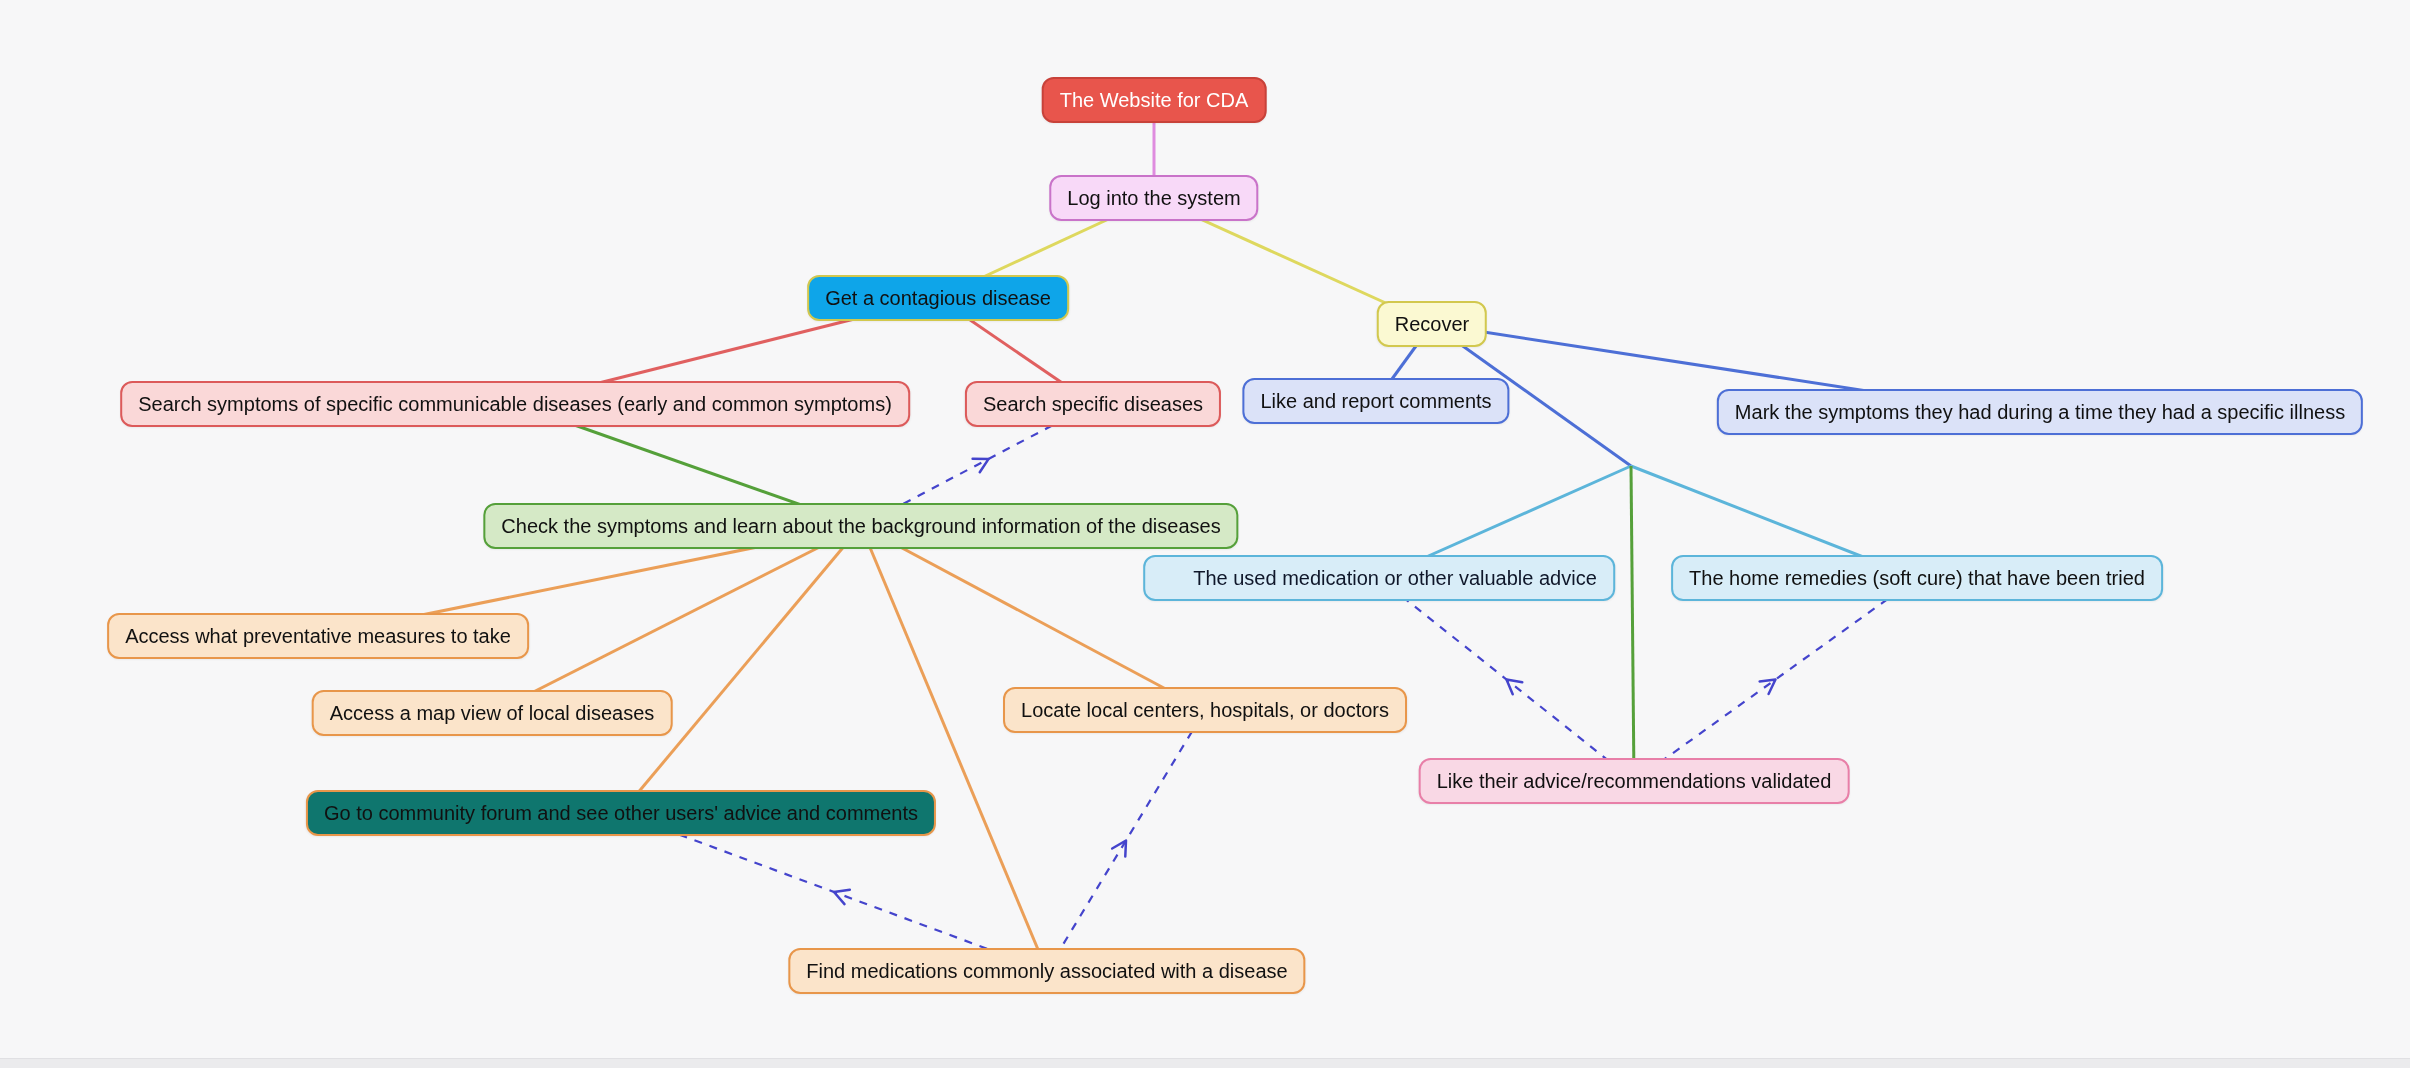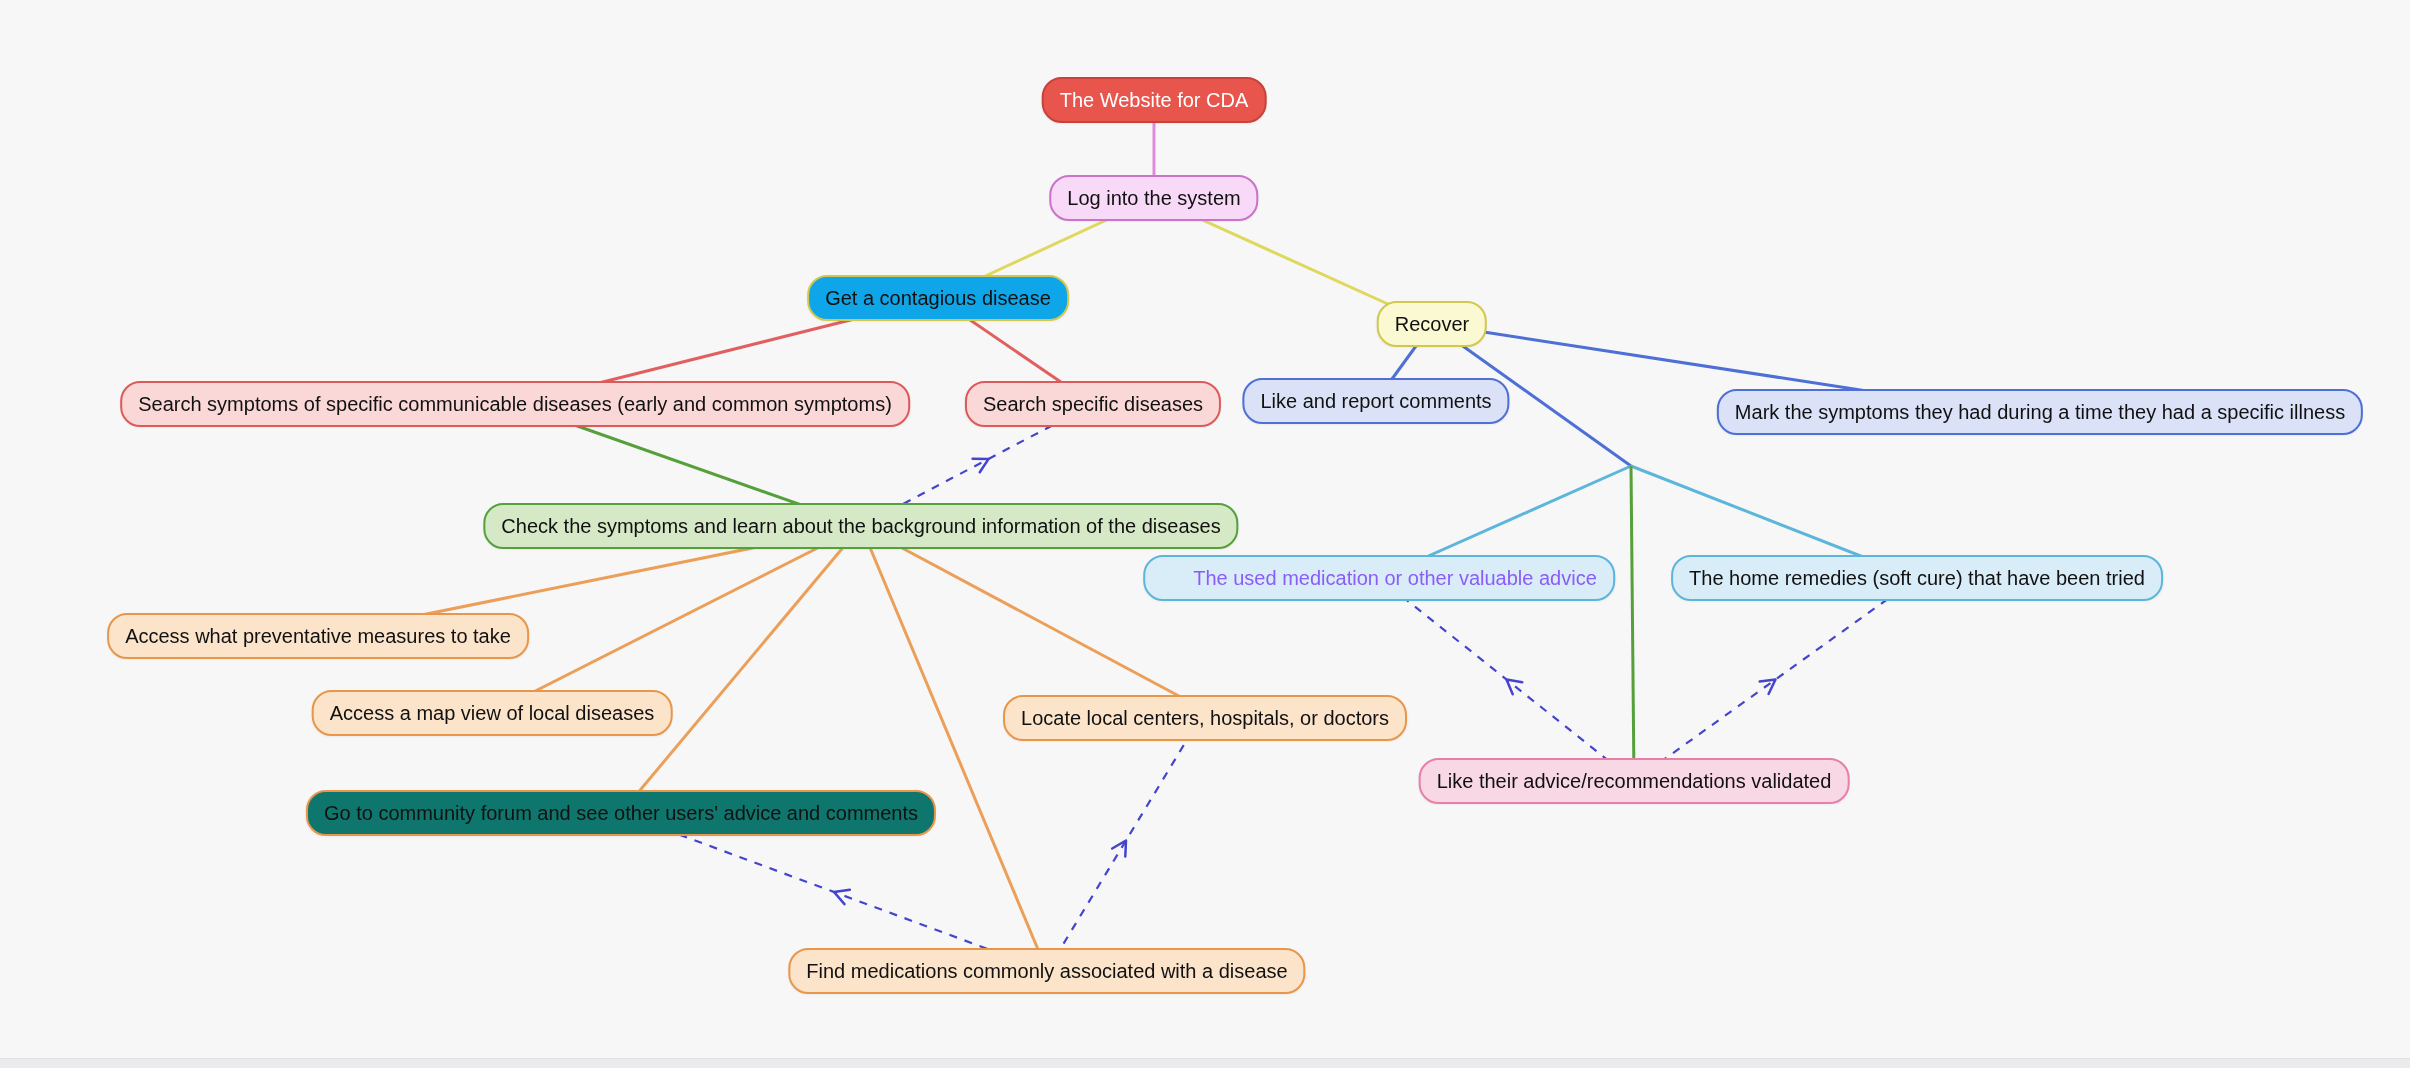--- a/index.html
+++ b/index.html
@@ -22,21 +22,21 @@
     width: 2410px;
     height: 1068px;
     display: block;
   }
   .node {
     position: absolute;
     transform: translate(-50%, -50%);
     white-space: nowrap;
     padding: 9px 16px;
     border: 2.5px solid #999;
-    border-radius: 20px;
+    border-radius: 12px;
     font-size: 20px;
     line-height: 24px;
     color: #111;
     background: #fff;
     box-shadow: 0 1px 2px rgba(0,0,0,0.05);
     cursor: pointer;
   }
   .bottom-edge {
     position: absolute;
     left: 0;
@@ -83,21 +83,21 @@
   <div class="bottom-edge"></div>
 <div class="node" style="left: 1154px; top: 100px; background: rgb(232, 85, 76); border-color: rgb(200, 66, 58); color: rgb(255, 255, 255);"><span>The Website for CDA</span></div>
     <div class="node" style="left: 1154px; top: 198px; background: rgb(248, 217, 248); border-color: rgb(201, 115, 201); color: rgb(17, 17, 17);"><span>Log into the system</span></div>
     <div class="node" style="left: 938px; top: 298px; background: #0ea5e9; border-color: rgb(210, 200, 78); color: rgb(17, 17, 17);"><span>Get a contagious disease</span></div>
     <div class="node" style="left: 1432px; top: 324px; background: rgb(251, 249, 210); border-color: rgb(210, 200, 78); color: rgb(17, 17, 17);"><span>Recover</span></div>
     <div class="node" style="left: 515px; top: 404px; background: rgb(250, 216, 216); border-color: rgb(220, 90, 90); color: rgb(17, 17, 17);"><span>Search symptoms of specific communicable diseases (early and common symptoms)</span></div>
     <div class="node" style="left: 1093px; top: 404px; background: rgb(250, 216, 216); border-color: rgb(220, 90, 90); color: rgb(17, 17, 17);"><span>Search specific diseases</span></div>
     <div class="node" style="left: 1376px; top: 401px; background: rgb(219, 226, 248); border-color: rgb(77, 111, 214); color: rgb(17, 17, 17); padding-left: 16px;"><span>Like and report comments</span></div>
     <div class="node" style="left: 2003px; top: 412px; background: rgb(219, 226, 248); border-color: rgb(77, 111, 214); color: rgb(17, 17, 17); margin-left: 37px;"><span>Mark the symptoms they had during a time they had a specific illness</span></div>
     <div class="node" style="left: 861px; top: 526px; background: rgb(213, 233, 198); border-color: rgb(85, 160, 58); color: rgb(17, 17, 17);"><span>Check the symptoms and learn about the background information of the diseases</span></div>
-    <div class="node" style="left: 1379px; top: 578px; background: rgb(216, 237, 248); border-color: rgb(92, 181, 218); color: #8b5cf6; padding-left: 48px;"><span>The used medication or other valuable advice</span></div>
+    <div class="node" style="left: 1379px; top: 578px; background: rgb(216, 237, 248); border-color: rgb(92, 181, 218); color: #0f172a; padding-left: 48px;"><span>The used medication or other valuable advice</span></div>
     <div class="node" style="left: 1917px; top: 578px; background: rgb(216, 237, 248); border-color: rgb(92, 181, 218); color: rgb(17, 17, 17);"><span>The home remedies (soft cure) that have been tried</span></div>
     <div class="node" style="left: 318px; top: 636px; background: rgb(251, 228, 202); border-color: rgb(232, 150, 74); color: rgb(17, 17, 17);"><span>Access what preventative measures to take</span></div>
     <div class="node" style="left: 492px; top: 713px; background: rgb(251, 228, 202); border-color: rgb(232, 150, 74); color: rgb(17, 17, 17);"><span>Access a map view of local diseases</span></div>
-    <div class="node" style="left: 1205px; top: 710px; background: rgb(251, 228, 202); border-color: rgb(232, 150, 74); color: rgb(17, 17, 17); margin-top: 8px;"><span>Locate local centers, hospitals, or doctors</span></div>
+    <div class="node" style="left: 1205px; top: 710px; background: rgb(251, 228, 202); border-color: rgb(232, 150, 74); color: rgb(17, 17, 17);"><span>Locate local centers, hospitals, or doctors</span></div>
     <div class="node" style="left: 621px; top: 813px; background: #0f766e; border-color: rgb(232, 150, 74); color: rgb(17, 17, 17);"><span>Go to community forum and see other users' advice and comments</span></div>
     <div class="node" style="left: 1634px; top: 781px; background: rgb(249, 216, 229); border-color: rgb(232, 127, 168); color: rgb(17, 17, 17);"><span>Like their advice/recommendations validated</span></div>
     <div class="node" style="left: 1047px; top: 971px; background: rgb(251, 228, 202); border-color: rgb(232, 150, 74); color: rgb(17, 17, 17);"><span>Find medications commonly associated with a disease</span></div>
   </div>
 
 </body></html>

